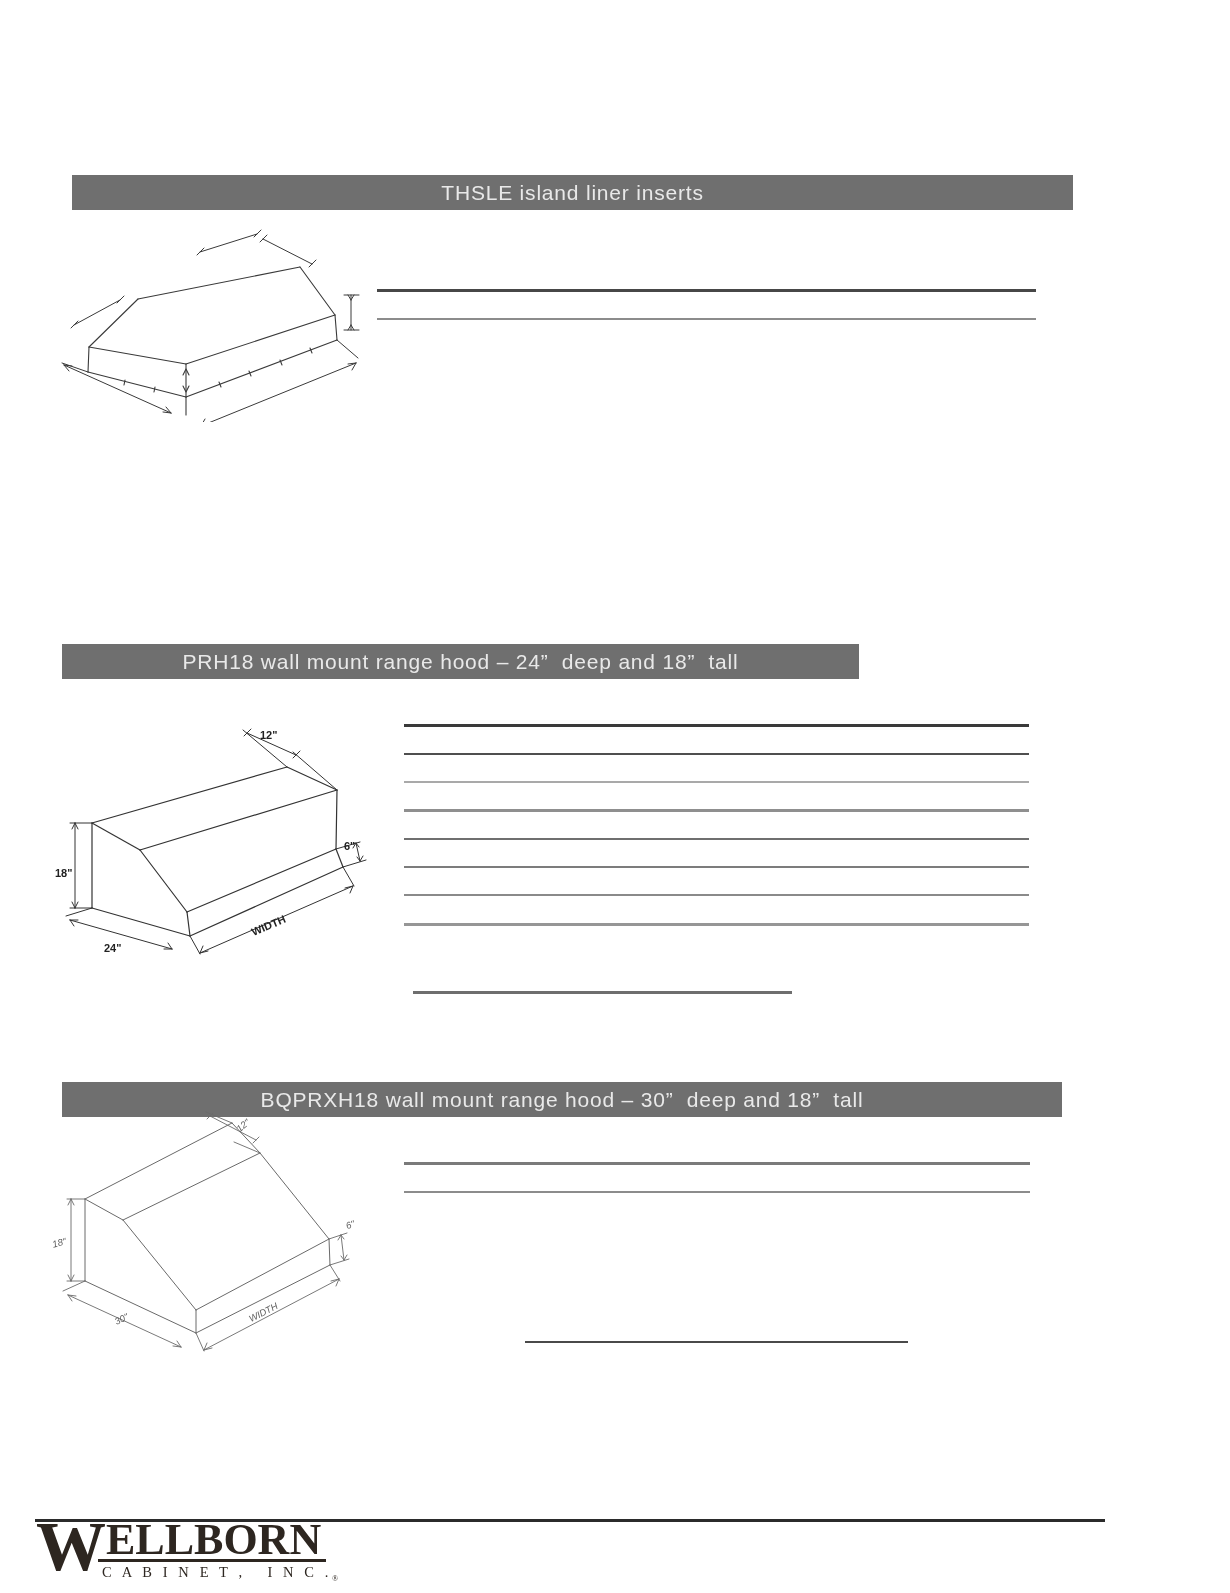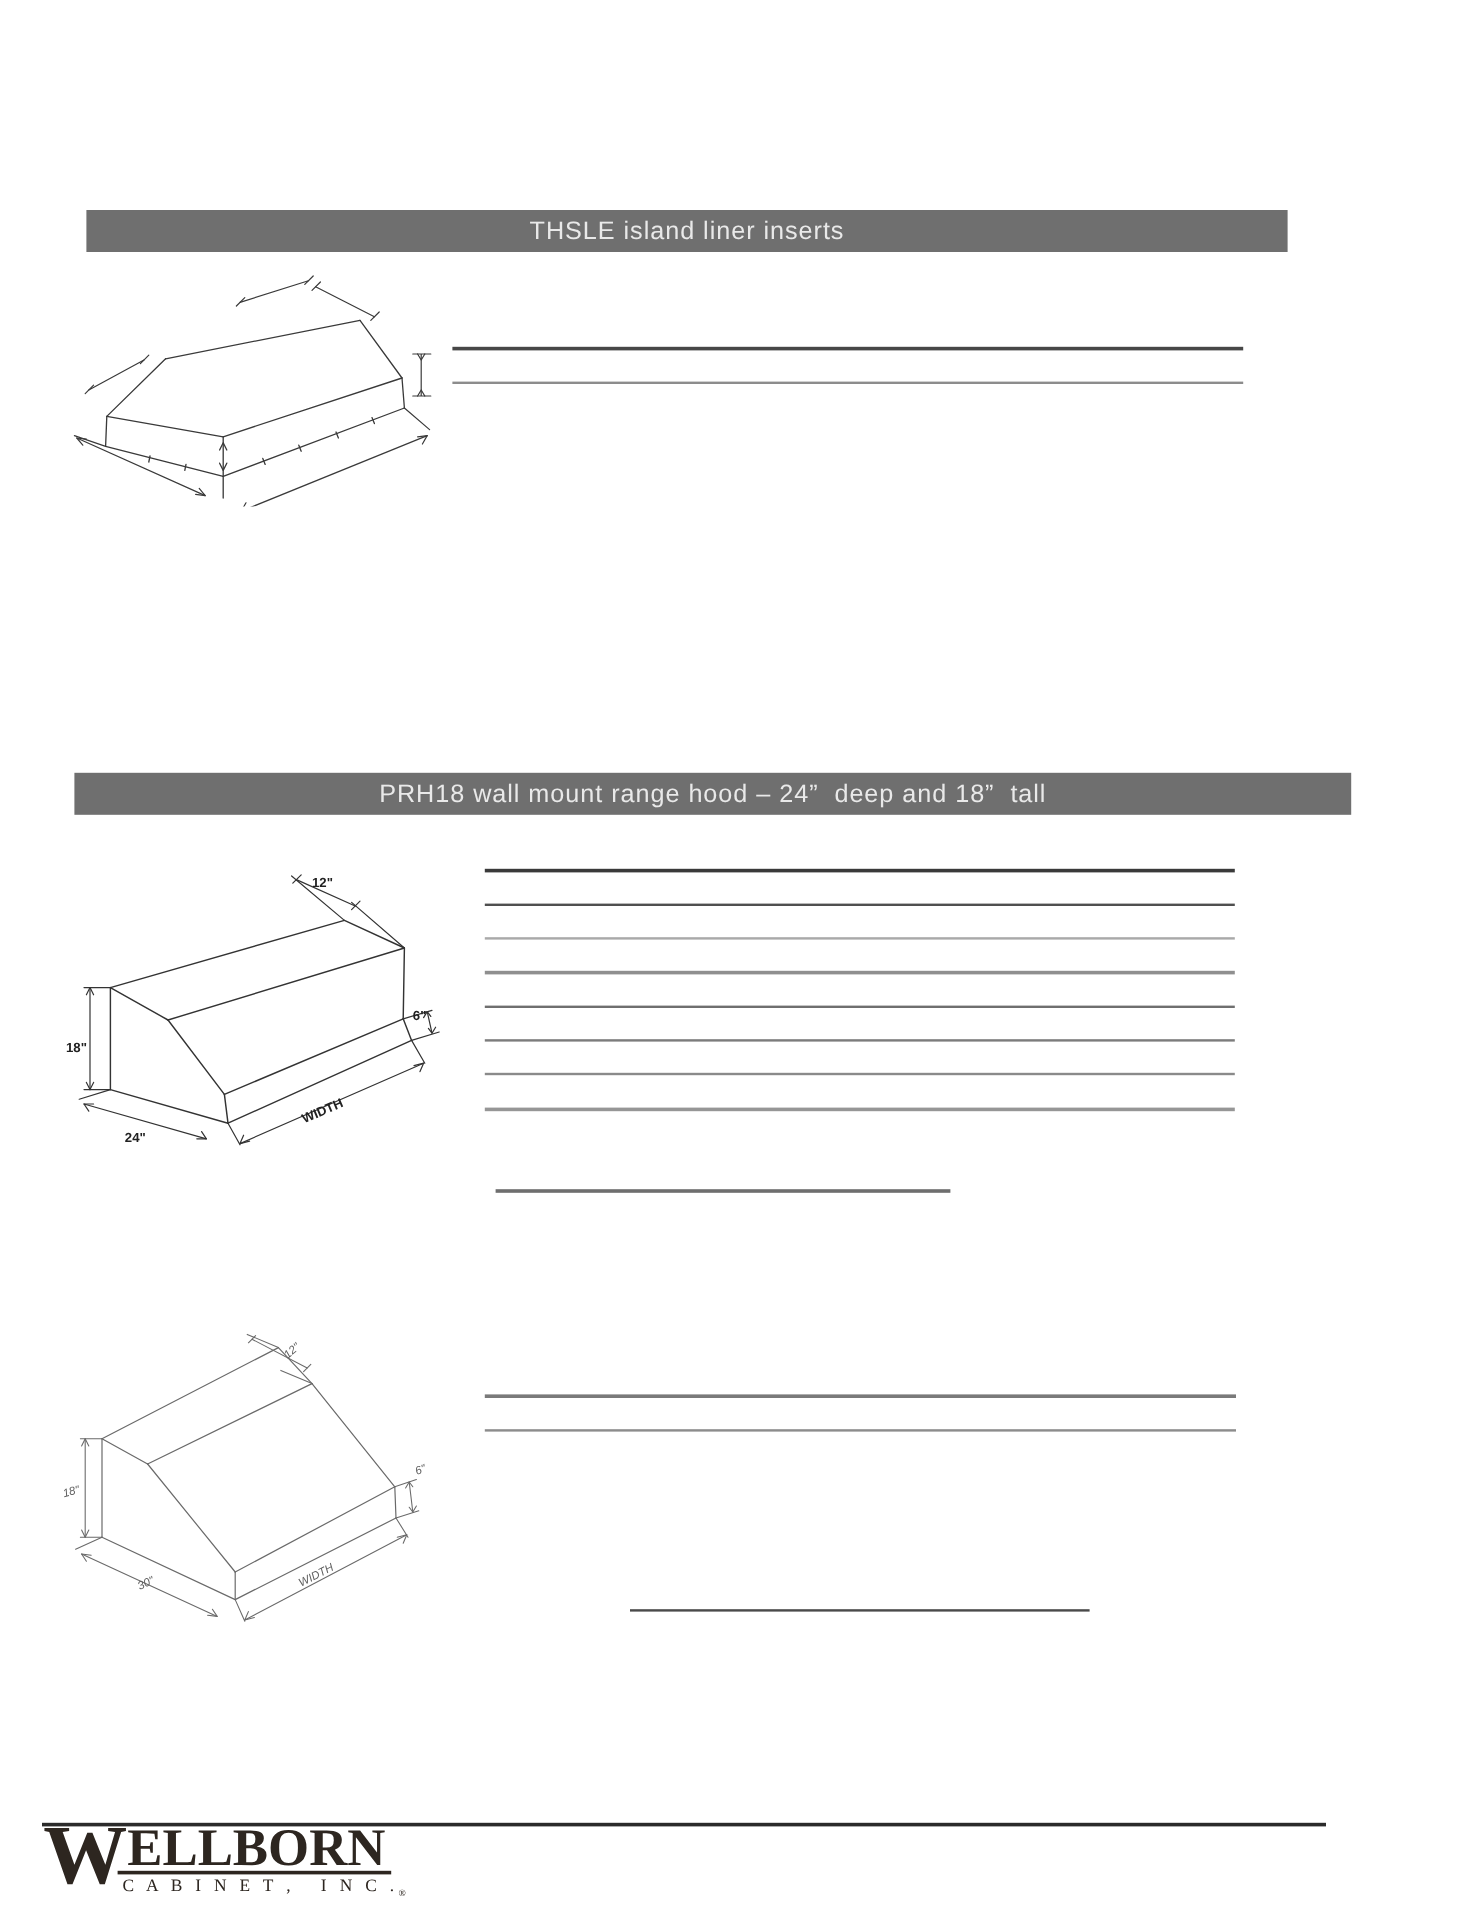--- a/index.html
+++ b/index.html
@@ -6,21 +6,21 @@
   .page{
     position:relative;width:1230px;height:1593px;background:#ffffff;
     font-family:"Liberation Sans",sans-serif;overflow:hidden;border-radius:23px;
   }
   .bar{
     position:absolute;height:35px;background:#6f6f6f;color:#e9e9e9;
     display:flex;align-items:center;justify-content:center;
     font-size:21px;letter-spacing:0.8px;white-space:pre;
   }
   #bar1{left:72px;top:175px;width:1001px;}
-  #bar2{left:62px;top:644px;width:1064px;text-align:right;}
+  #bar2{left:62px;top:644px;width:797px;text-align:right;}
   #bar3{left:62px;top:1082px;width:1000px;}
   .drawing{position:absolute;}
   #d1{left:60px;top:212px;}
   #d2{left:50px;top:690px;}
   #d3{left:40px;top:1110px;}
   svg{display:block;}
   svg text{font-family:"Liberation Sans",sans-serif;}
   .dim-label{font-size:11px;font-weight:bold;fill:#222222;}
   .dim-label-light{font-size:9.5px;font-style:italic;fill:#5f5f5f;}
   
@@ -33,20 +33,21 @@
   .logo-tagline{position:absolute;left:66px;top:43px;font-size:14.5px;letter-spacing:3.6px;font-weight:normal;white-space:pre;}
   .logo-reg{font-size:8px;letter-spacing:0;vertical-align:-4px;}
 </style>
 </head>
 <body>
 
 <div class="page">
 
   <div class="bar" id="bar1">THSLE island liner inserts</div>
   <div class="bar" id="bar2">PRH18 wall mount range hood – 24”  deep and 18”  tall</div>
+  <div class="bar" id="bar3">BQPRXH18 wall mount range hood – 30”  deep and 18”  tall</div>
 
   <div class="drawing" id="d1">
     <svg width="320" height="210" viewBox="0 0 320 210">
       <g stroke="#3a3a3a" stroke-width="1.1" fill="none" stroke-linecap="round">
 
         <path d="M78,87 L240,55"></path>
         <path d="M78,87 L29,135"></path>
         <path d="M240,55 L275,103"></path>
         <path d="M29,135 L126,152"></path>
         <path d="M126,152 L275,103"></path>

